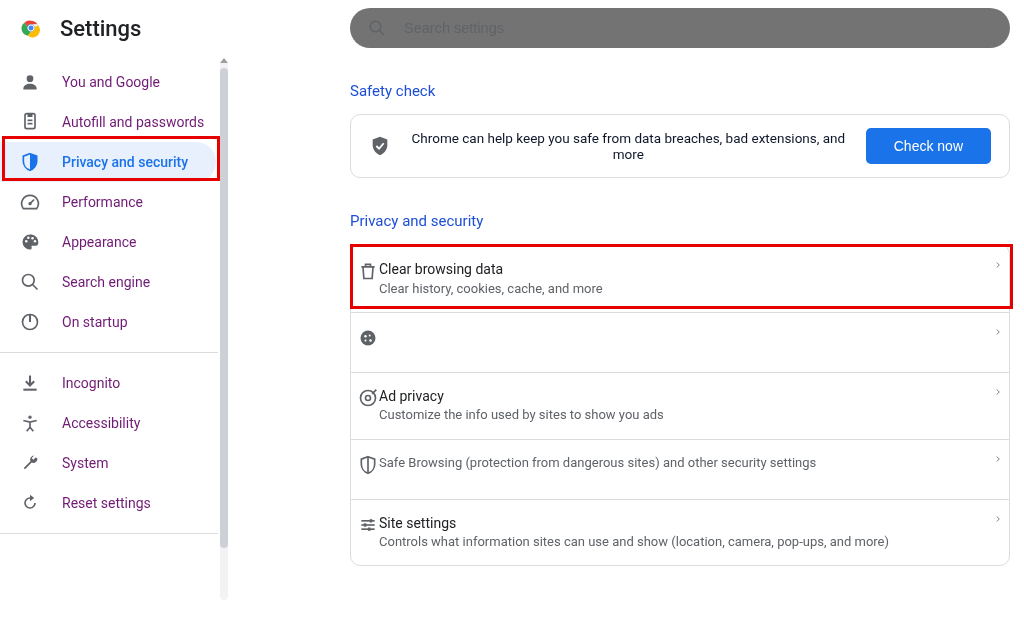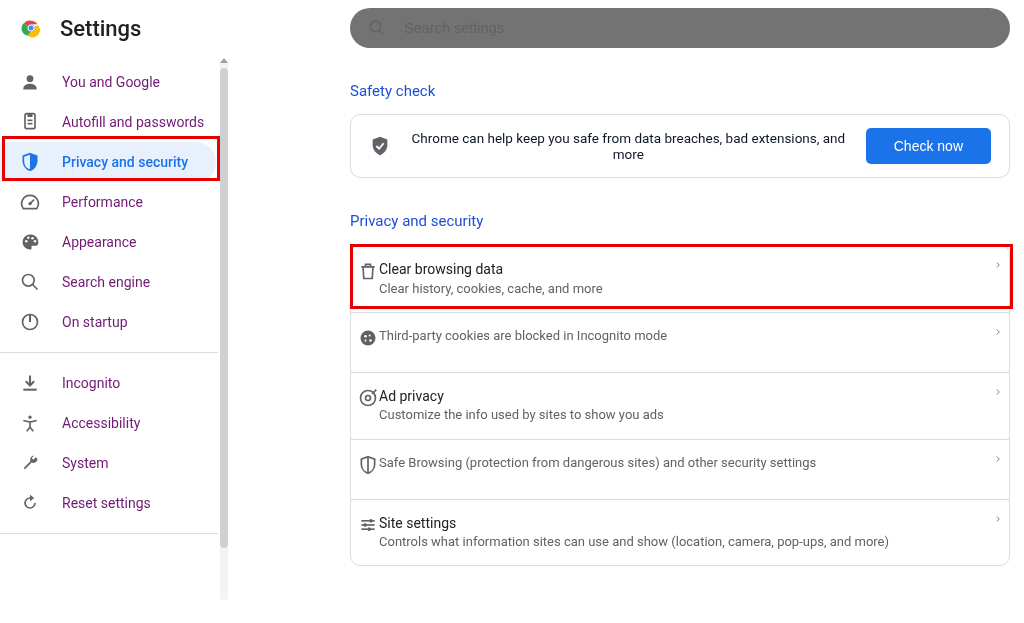--- a/index.html
+++ b/index.html
@@ -493,21 +493,20 @@
       </div>
 
 
       <div class="settings-row">
         <span class="row-icon">
             <svg width="20" height="20" viewBox="0 0 24 24" fill="#5f6368">
               <use href="#i-cookie"></use>
             </svg>
           </span>
         <div class="texts">
-          <div class="row-sub">Third-party cookies are blocked in Incognito mode</div>
         </div>
         <span class="chevron">
             <svg width="10" height="10" viewBox="0 0 24 24">
               <use href="#i-chevron"></use>
             </svg>
           </span>
       </div>
 
       <div class="settings-row">
         <span class="row-icon">

